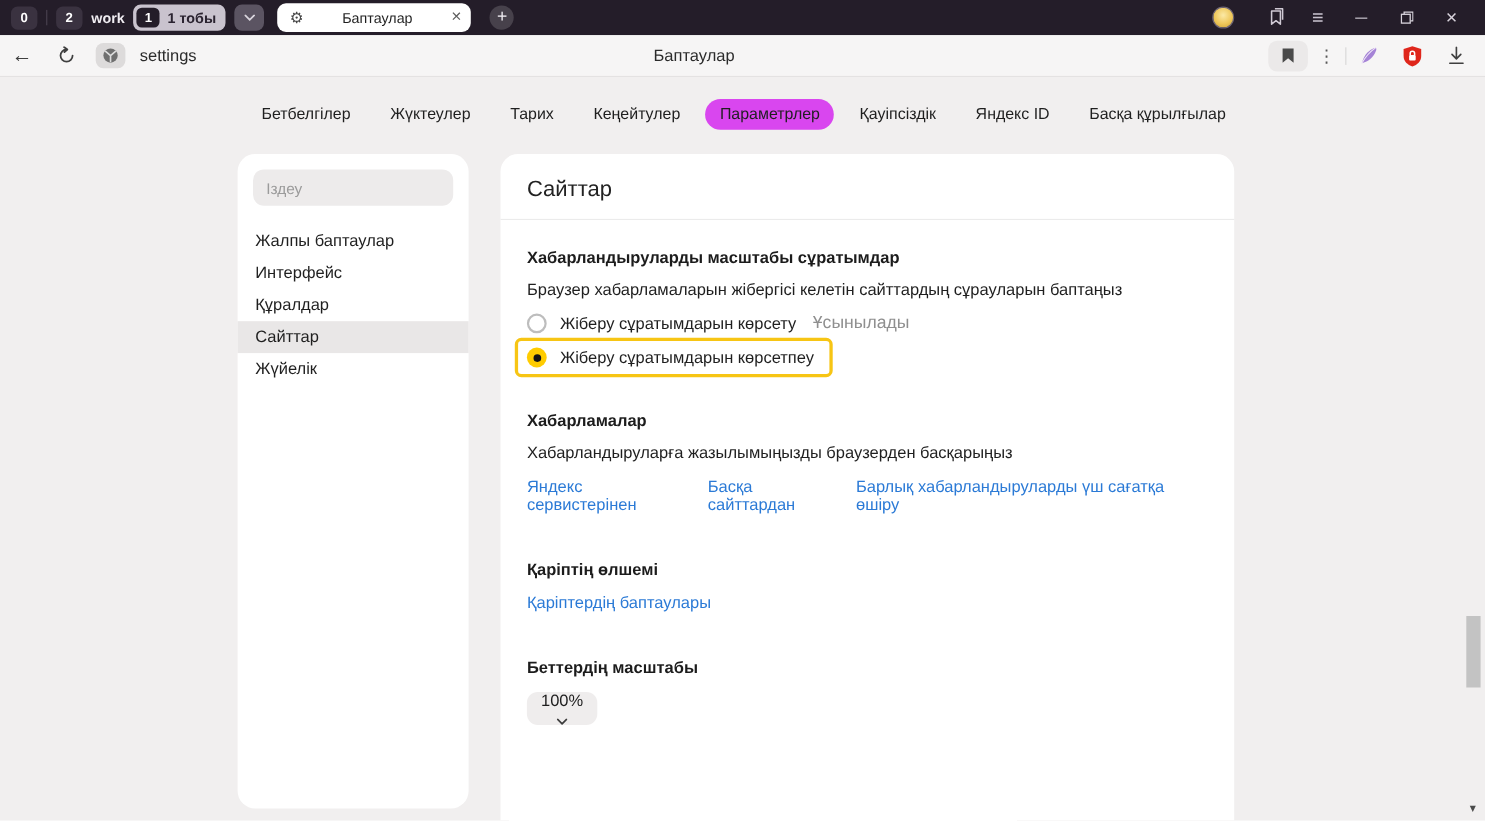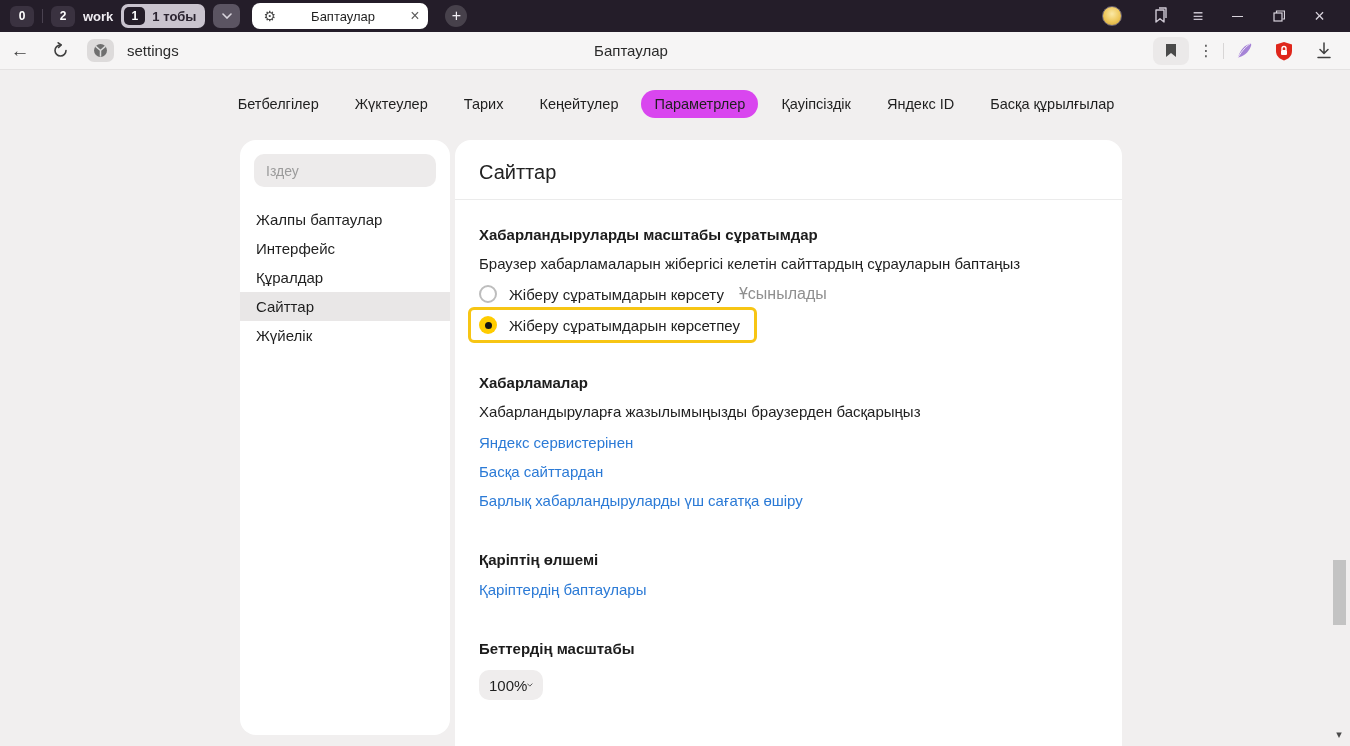--- a/index.html
+++ b/index.html
@@ -57,21 +57,21 @@
   .tb-divider { width: 1px; height: 16px; background: #d8d6d6; }
   .tb-icon { width: 40px; display: flex; align-items: center; justify-content: center; }
 
   
   .nav-tabs { position: absolute; top: 90px; left: 0; width: 1352px;
     display: flex; justify-content: center; align-items: center; gap: 10px; }
   .nav-tab { font-size: 14.5px; color: #1f1f1f; padding: 6px 13px; border-radius: 16px; white-space: nowrap; }
   .nav-tab.active { background: #d946ef; }
 
   
-  .sidebar-card { position: absolute; left: 240px; top: 140px; width: 210px; height: 595px;
+  .sidebar-card { position: absolute; left: 216px; top: 140px; width: 210px; height: 595px;
     background: #ffffff; border-radius: 16px; }
   .search-box { margin: 14px 14px 18px 14px; }
   .search-box input { width: 182px; height: 33px; background: #edebeb; border: none;
     border-radius: 10px; padding: 0 12px; font-size: 14px; color: #333;
     font-family: "Liberation Sans", sans-serif; outline: none; }
   .search-box input::placeholder { color: #9b9b9b; }
   .side-item { height: 29px; line-height: 29px; padding-left: 16px; font-size: 15px; color: #1f1f1f; }
   .side-item.active { background: #e9e7e7; }
 
   
@@ -90,28 +90,28 @@
     width: 7px; height: 7px; border-radius: 50%; background: #141414; }
   .radio-label { font-size: 15px; color: #1f1f1f; }
   .radio-badge { font-size: 16px; color: #8f8f8f; margin-left: 3px; }
   .highlight-box { display: inline-flex; align-items: center; gap: 12px;
     border: 3px solid #f7c514; border-radius: 6px; padding: 6px 14px 6px 8px;
     margin-top: 4px; margin-left: -11px; }
   .link { display: inline-block; font-size: 15px; color: #2b7ad6; margin-top: 13px; cursor: pointer; }
   .dropdown { display: flex; align-items: center; background: #efeded; border-radius: 10px;
     height: 30px; margin-top: 13px; font-size: 15px; color: #1f1f1f; }
   .dd-font { width: 204px; justify-content: space-between; padding: 0 14px; }
-  .dd-zoom { width: 64px; justify-content: space-between; padding: 0 10px; }
+  .dd-zoom { width: 64px; justify-content: space-between; padding: 0 10px; flex-direction: column; }
 
   .mt-notif { margin-top: 31px; }
   .mt-para { margin-top: 12px; }
   .mt-sec3 { margin-top: 42px; }
   .mt-sec4 { margin-top: 41px; }
   .links-col .link { display: block; margin-top: 0; margin-bottom: 0; }
-  .links-col { display: flex; flex-direction: column; gap: 12px; margin-top: 14px; }
+  .links-col { display: flex; flex-direction: row; gap: 12px; margin-top: 14px; }
 
   
   .win-scroll-thumb { position: absolute; left: 1333px; top: 560px; width: 13px; height: 65px;
     background: #c3c3c3; }
   .scroll-down-arrow { position: absolute; left: 1331px; top: 728px; width: 16px; text-align: center;
     color: #4a4a4a; font-size: 11px; }
 </style>
 </head>
 <body>
 

